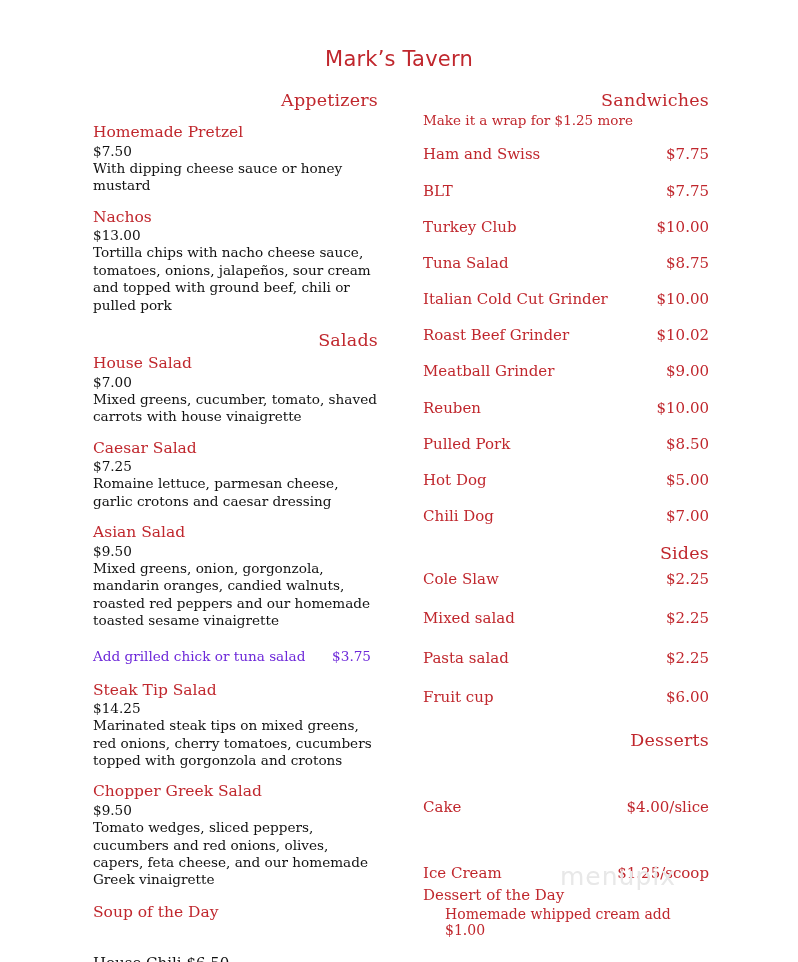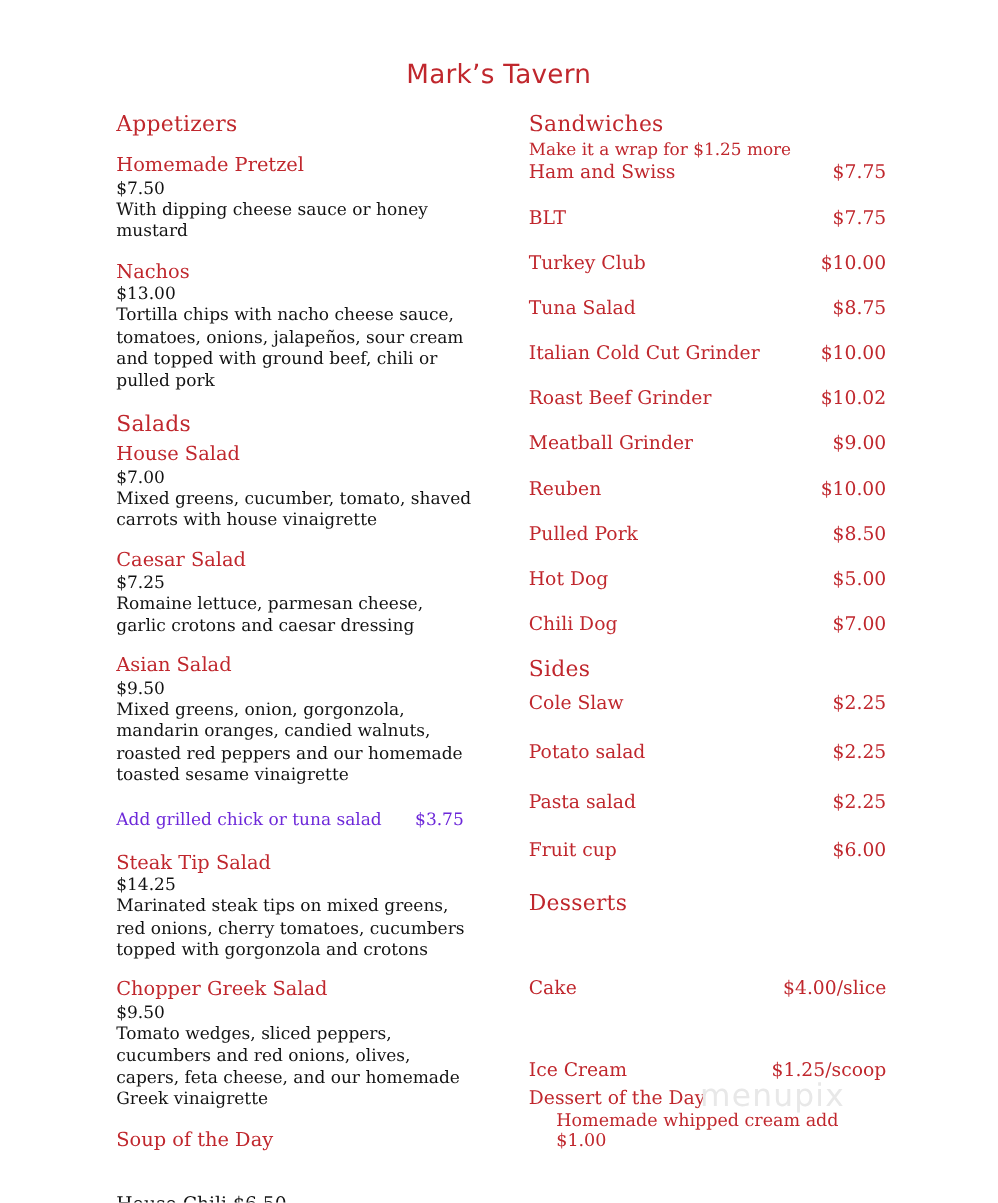--- a/index.html
+++ b/index.html
@@ -44,21 +44,21 @@
   }
   .col-right {
     position: absolute;
     left: 423px;
     top: 90px;
     width: 286px;
   }
 
   
   .section-head {
-    text-align: left;
+    text-align: right;
     color: #c0272d;
     font-family: "DejaVu Serif", serif;
     font-size: 17.5px;
     font-weight: 400;
     line-height: 1.15;
     letter-spacing: 0.2px;
   }
   .section-sub {
     color: #c0272d;
     font-family: "DejaVu Serif", serif;
@@ -114,21 +114,21 @@
     justify-content: space-between;
     align-items: baseline;
     color: #c0272d;
     font-family: "DejaVu Serif", serif;
     font-size: 15px;
     line-height: 1.2;
   }
   .price-row .pr-name { text-align: left; }
   .price-row .pr-price { text-align: right; white-space: nowrap; }
 
-  .sandwich-list { }
+  .sandwich-list { margin-top: 17px; }
   .sandwich-list .price-row { margin-bottom: 18.2px; }
 
   .sides-head { margin-top: 10px; }
   .sides-list { margin-top: 6px; }
   .sides-list .price-row { margin-bottom: 21.5px; }
 
   .desserts-head { margin-top: 24px; }
   .desserts-list { margin-top: 6px; }
   .desserts-list .price-row { margin-bottom: 3.5px; margin-top: 48px; }
 
@@ -277,21 +277,21 @@
     </div>
 
     <div class="section-head sides-head">Sides</div>
 
     <div class="sides-list">
       <div class="price-row">
         <span class="pr-name">Cole Slaw</span>
         <span class="pr-price">$2.25</span>
       </div>
       <div class="price-row">
-        <span class="pr-name">Potato salad</span>
+        <span class="pr-name">Mixed salad</span>
         <span class="pr-price">$2.25</span>
       </div>
       <div class="price-row">
         <span class="pr-name">Pasta salad</span>
         <span class="pr-price">$2.25</span>
       </div>
       <div class="price-row">
         <span class="pr-name">Fruit cup</span>
         <span class="pr-price">$6.00</span>
       </div>

